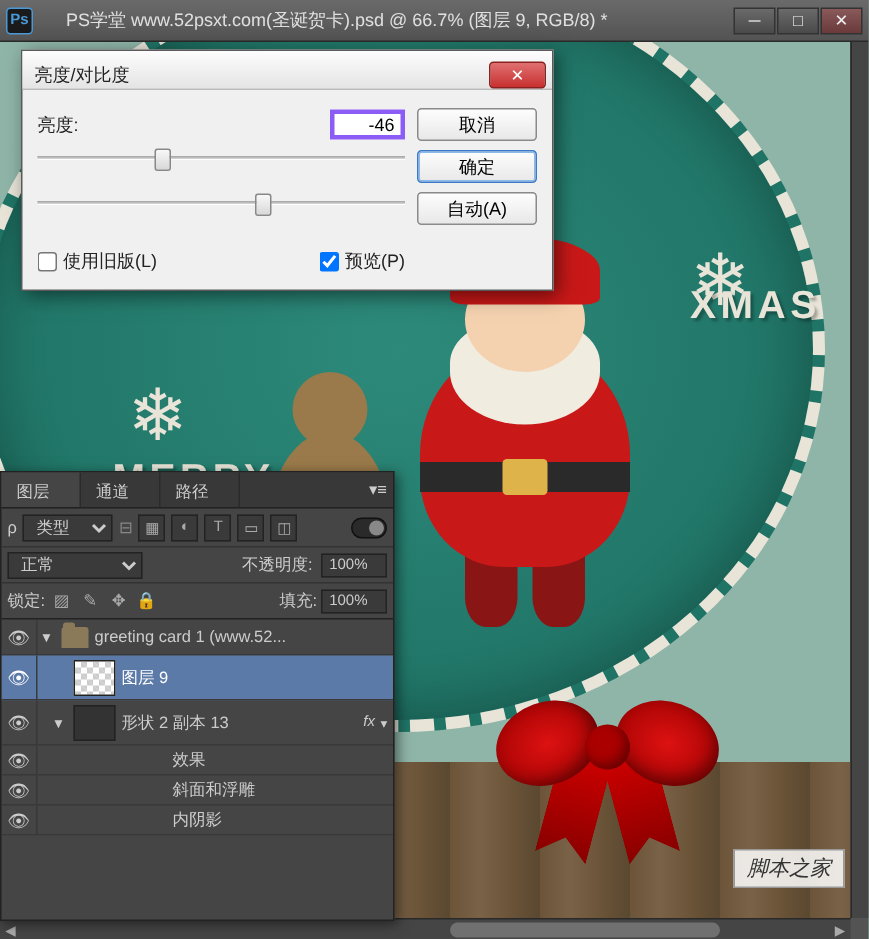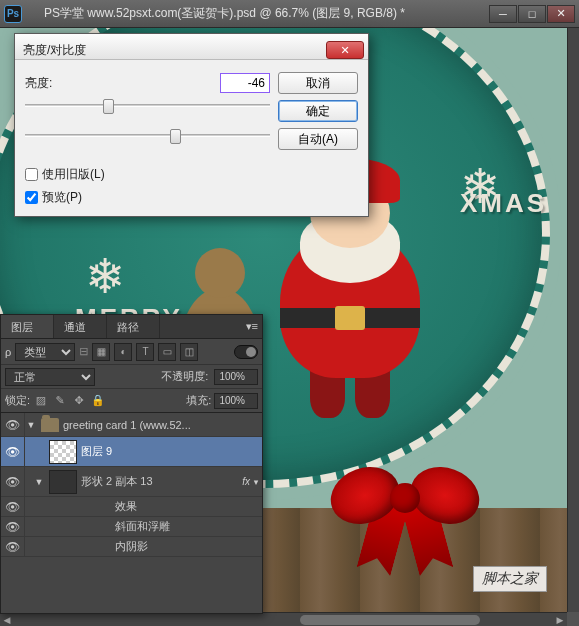--- a/index.html
+++ b/index.html
@@ -34,44 +34,44 @@
 .xmas-text { position: absolute; left: 460px; top: 160px; color: #e8e4d8; font-size: 26px; font-weight: bold; letter-spacing: 3px; text-shadow: 2px 2px 2px rgba(0,0,0,0.3); }
 .bow { position: absolute; left: 330px; top: 420px; width: 150px; height: 120px; }
 .bow-center { position: absolute; left: 60px; top: 35px; width: 30px; height: 30px; background: #a00; border-radius: 50%; box-shadow: inset -3px -3px 8px rgba(0,0,0,0.4); }
 .bow-loop { position: absolute; width: 70px; height: 55px; background: radial-gradient(#d11, #900); border-radius: 50% 50% 50% 50%; box-shadow: inset -4px -4px 10px rgba(0,0,0,0.4); }
 .bow-l { left: 0; top: 20px; transform: rotate(-20deg); }
 .bow-r { left: 80px; top: 20px; transform: rotate(20deg); }
 .bow-tail { position: absolute; width: 35px; height: 70px; background: linear-gradient(#c00, #800); top: 55px; }
 .bow-tl { left: 35px; transform: rotate(15deg); clip-path: polygon(0 0, 100% 0, 100% 100%, 50% 80%, 0 100%); }
 .bow-tr { left: 80px; transform: rotate(-15deg); clip-path: polygon(0 0, 100% 0, 100% 100%, 50% 80%, 0 100%); }
 .wood { position: absolute; top: 480px; left: 0; right: 0; height: 200px; background: repeating-linear-gradient(90deg, #6b5438 0, #7a6248 20px, #6b5438 40px, #5a4830 60px); }
-.watermark { position: absolute; right: 20px; bottom: 20px; background: rgba(255,255,255,0.85); padding: 3px 8px; font-size: 14px; color: #333; font-style: italic; border: 1px solid #999; }
+.watermark { position: absolute; right: 4px; bottom: 20px; background: rgba(255,255,255,0.85); padding: 3px 8px; font-size: 14px; color: #333; font-style: italic; border: 1px solid #999; }
 
 .scroll-v { position: absolute; right: 0; top: 28px; width: 12px; bottom: 14px; background: #454545; border-left: 1px solid #2a2a2a; }
 .scroll-h { position: absolute; left: 0; right: 12px; bottom: 0; height: 14px; background: #454545; border-top: 1px solid #2a2a2a; }
 .scroll-thumb-h { position: absolute; left: 300px; top: 2px; width: 180px; height: 10px; background: #707070; border-radius: 5px; }
 .scroll-arrow { position: absolute; width: 14px; height: 14px; display: flex; align-items: center; justify-content: center; color: #aaa; font-size: 9px; }
 
 .dialog { position: absolute; left: 14px; top: 33px; width: 355px; background: #f0f0f0; border: 1px solid #5a5a5a; box-shadow: 3px 3px 12px rgba(0,0,0,0.5); }
 .dialog-title { height: 26px; background: linear-gradient(#fdfdfd, #e4e4e4); border-bottom: 1px solid #bbb; display: flex; align-items: flex-end; padding-left: 8px; font-size: 12px; color: #222; }
 .dialog-close { margin-left: auto; width: 38px; height: 18px; background: linear-gradient(#e07070, #c83030); border: 1px solid #8a2020; border-radius: 3px; display: flex; align-items: center; justify-content: center; color: #fff; font-size: 11px; margin-right: 4px; cursor: pointer; }
 .dialog-body { padding: 12px 10px 10px 10px; display: flex; }
 .dialog-left { flex: 1; }
 .dialog-right { width: 88px; display: flex; flex-direction: column; gap: 6px; padding-left: 8px; }
 .dlg-row { display: flex; align-items: center; margin-bottom: 2px; height: 22px; }
 .dlg-label { width: 52px; font-size: 12px; color: #222; }
-.dlg-input { width: 50px; height: 20px; border: 1px solid #8b5cf6; background: #fff; text-align: right; padding-right: 4px; font-size: 12px; margin-left: auto; }
+.dlg-input { width: 50px; height: 20px; border: 3px solid #8b5cf6; background: #fff; text-align: right; padding-right: 4px; font-size: 12px; margin-left: auto; }
 .dlg-input.selected { background: #3399ff; color: #fff; border: 1px solid #2060a0; }
 .slider-track { height: 20px; position: relative; margin-bottom: 10px; }
 .slider-line { position: absolute; top: 8px; left: 0; right: 0; height: 3px; background: #d0d0d0; border-top: 1px solid #aaa; border-bottom: 1px solid #fff; }
 .slider-thumb { position: absolute; top: 3px; width: 11px; height: 15px; background: linear-gradient(#f8f8f8, #d8d8d8); border: 1px solid #888; border-radius: 2px; cursor: pointer; }
 .dlg-btn { height: 22px; background: linear-gradient(#fdfdfd, #e8e8e8); border: 1px solid #8a8a8a; border-radius: 3px; font-size: 12px; cursor: pointer; }
 .dlg-btn.primary { border: 1px solid #3a7ac8; box-shadow: 0 0 0 1px #8ab8e8 inset; }
 .dlg-check-row { display: flex; align-items: center; font-size: 12px; color: #222; gap: 4px; margin-top: 6px; }
-.dlg-bottom { display: flex; padding-top: 4px; flex-direction: column; }
+.dlg-bottom { display: flex; padding-top: 4px; }
 .dlg-bottom .left { flex: 1; }
 
 .layers-panel { position: absolute; left: 0; top: 314px; width: 263px; height: 300px; background: #454545; border: 1px solid #222; box-shadow: 2px 2px 8px rgba(0,0,0,0.5); font-size: 11px; color: #ccc; }
 .panel-tabs { height: 24px; background: #383838; display: flex; border-bottom: 1px solid #222; align-items: stretch; }
 .panel-tab { padding: 5px 20px 0 10px; font-size: 11px; color: #ccc; cursor: pointer; border-right: 1px solid #2a2a2a; }
 .panel-tab.active { background: #454545; }
 .panel-tabs-spacer { flex: 1; }
 .panel-menu { width: 20px; display: flex; align-items: center; justify-content: center; cursor: pointer; }
 .panel-filter-row { height: 26px; display: flex; align-items: center; padding: 0 4px; gap: 4px; border-bottom: 1px solid #333; }
 .filter-select { background: #3a3a3a; border: 1px solid #222; color: #ccc; font-size: 11px; height: 18px; padding: 0 12px 0 4px; }

